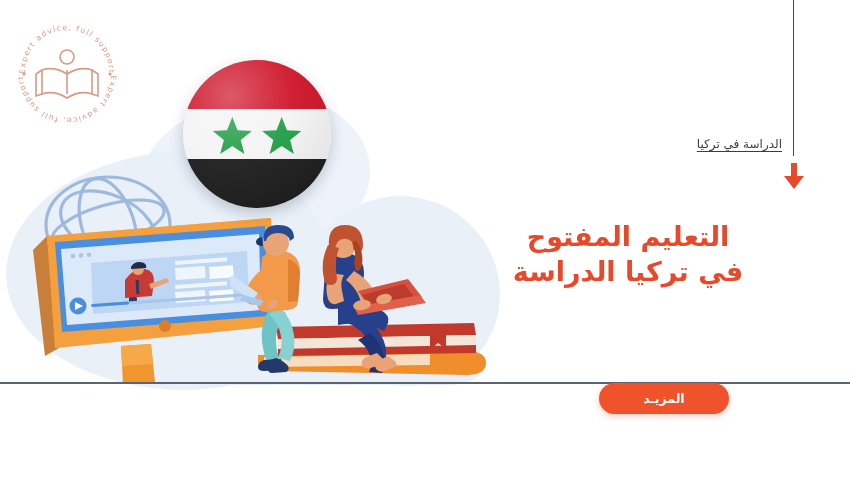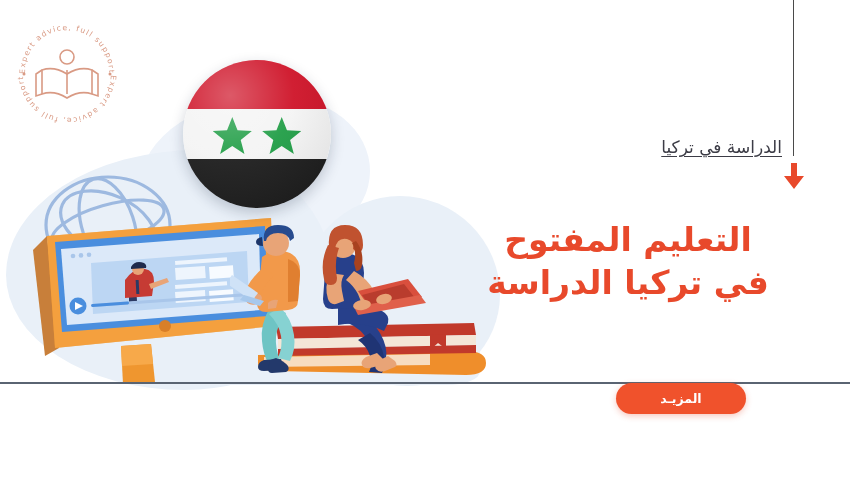--- a/index.html
+++ b/index.html
@@ -88,43 +88,43 @@
 
   
   .vline{
     position:absolute;left:793px;top:0;
     width:1px;height:156px;background:#4a4a4a;
   }
   .down-arrow{position:absolute;left:783px;top:163px;width:22px;height:26px;}
 
   .breadcrumb{
     position:absolute;right:68px;top:137px;
-    font-size:17px;color:#3c3c46;
+    font-size:12px;color:#3c3c46;
     letter-spacing:.2px;
     text-decoration:underline;
     text-underline-offset:3px;
     white-space:nowrap;
     direction:rtl;
   }
 
   .headline{
     position:absolute;right:52px;top:219px;
     width:340px;
     text-align:center;
     direction:rtl;
     color:#e8492b;
     font-weight:bold;
-    font-size:33px;
+    font-size:27px;
     line-height:1.30;
     letter-spacing:-.3px;
   }
   .headline .ln{display:block;}
 
   .cta{
-    position:absolute;right:104px;top:383px;
+    position:absolute;right:121px;top:383px;
     width:130px;height:31px;
     background:#f0522c;
     color:#ffffff;
     border:none;
     border-radius:16px;
     font-family:inherit;
     font-size:12.5px;
     font-weight:bold;
     letter-spacing:1.2px;
     cursor:pointer;

